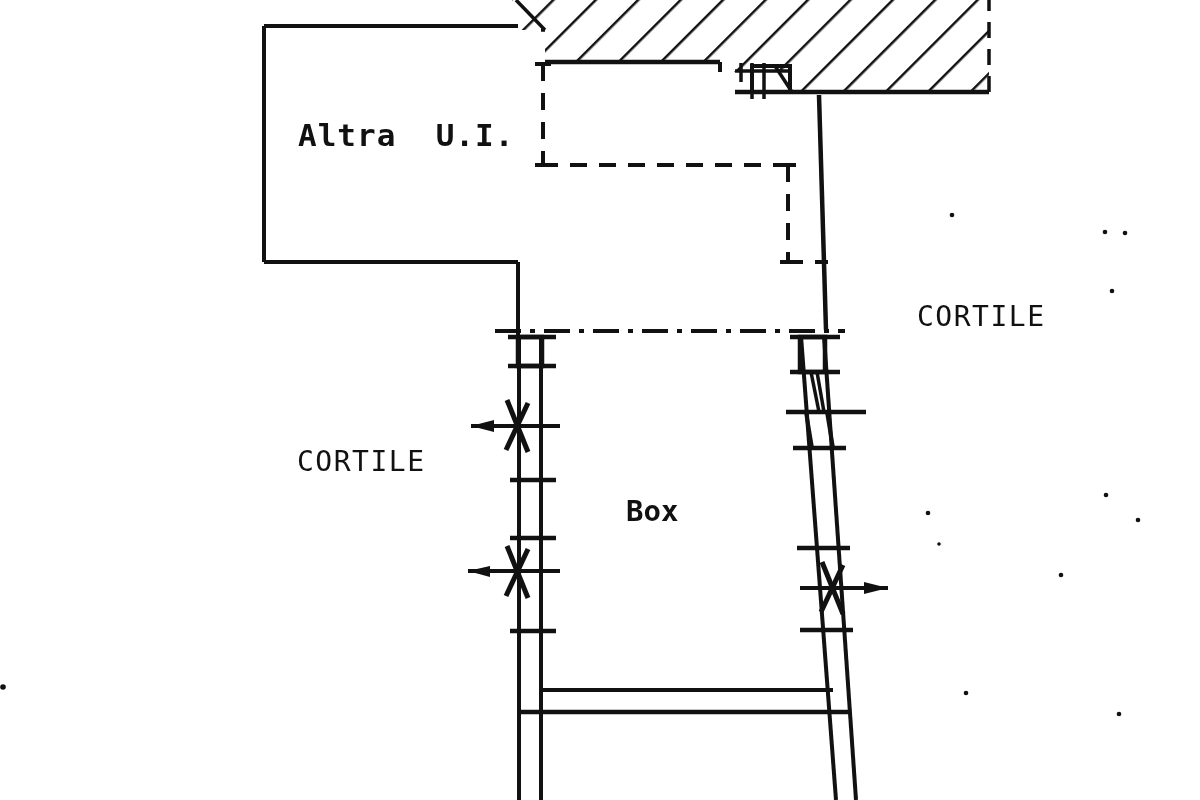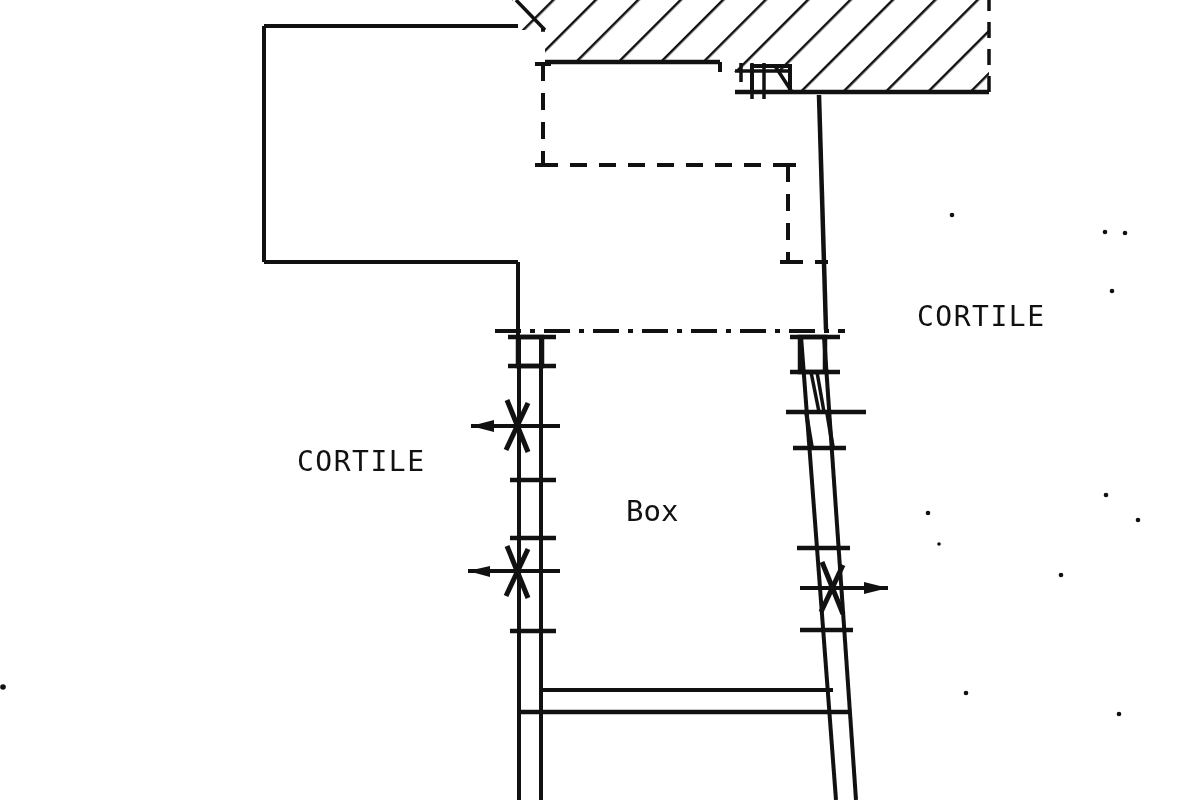--- a/index.html
+++ b/index.html
@@ -58,21 +58,21 @@
     left: 297px;
     top: 448px;
     font-size: 28px;
     font-weight: 400;
     letter-spacing: 1.5px;
   }
   .lbl-box {
     left: 626px;
     top: 497px;
     font-size: 29px;
-    font-weight: 400;
+    font-weight: 700;
   }
 </style>
 </head>
 <body>
 
 <div id="plan-root">
 
   <svg id="plan-svg" viewBox="0 0 1200 800">
 
     <defs>
@@ -213,20 +213,21 @@
       <circle cx="928" cy="513" r="2.3"></circle>
       <circle cx="1061" cy="575" r="2.3"></circle>
       <circle cx="966" cy="693" r="2.3"></circle>
       <circle cx="1119" cy="714" r="2.3"></circle>
       <circle cx="3" cy="687" r="2.8"></circle>
       <circle cx="939" cy="544" r="1.8"></circle>
     </g>
 
   </svg>
 
+  <div class="lbl lbl-altra">Altra  U.I.</div>
 
 
   <div class="lbl lbl-cortile-right">CORTILE</div>
 
   <div class="lbl lbl-cortile-left">CORTILE</div>
 
   <div class="lbl lbl-box">Box</div>
 
 </div>
 

